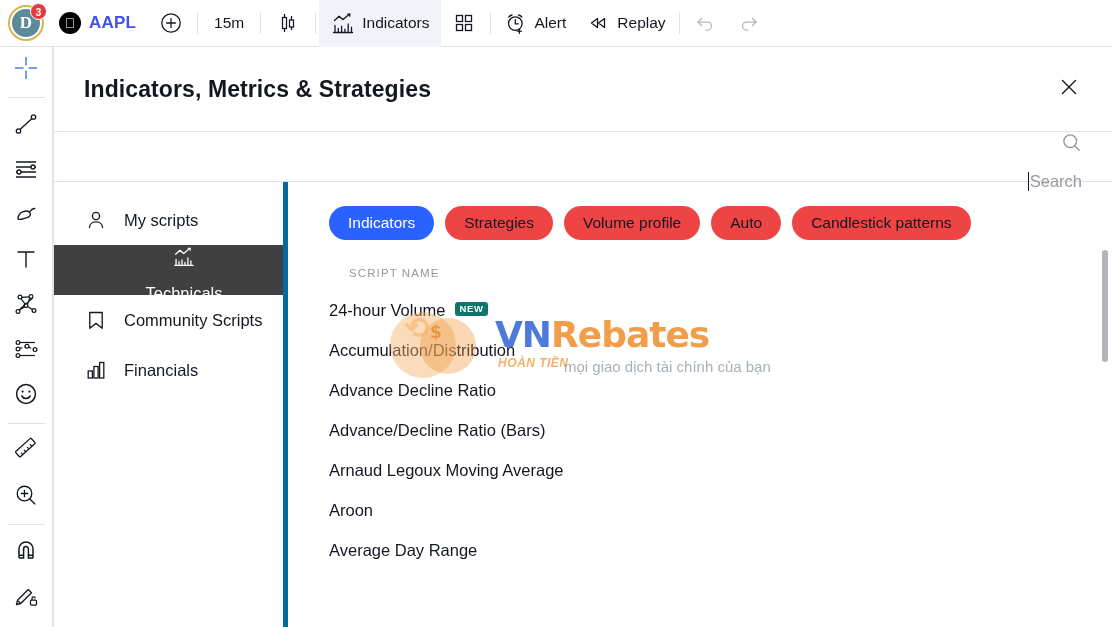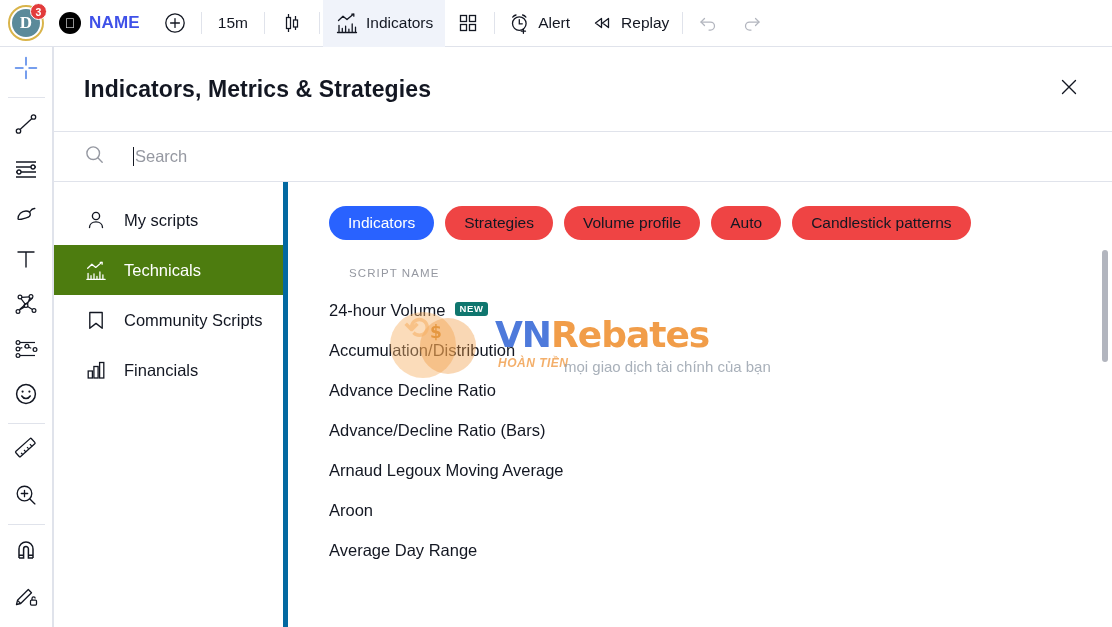--- a/index.html
+++ b/index.html
@@ -89,43 +89,43 @@
   }
   .dlg-head {
     height: 85px; display: flex; align-items: center; justify-content: space-between;
     padding: 0 26px 0 30px;
     border-bottom: 1px solid #e0e3eb;
   }
   .dlg-title { font-size: 23px; color: #131722; font-weight: 600; letter-spacing: .1px; }
   .dlg-close { width: 34px; height: 34px; display: flex; align-items: center; justify-content: center; cursor: pointer; }
 
   .dlg-search {
-    height: 50px; display: flex; align-items: center; gap: 28px;
-    padding: 0 30px; border-bottom: 1px solid #e0e3eb;
+    height: 50px; display: flex; align-items: flex-end; gap: 15px;
+    padding: 0 30px; border-bottom: 1px solid #e0e3eb; flex-direction: column;
   }
   .search-ph {
     font-size: 16.5px; color: #9598a1; position: relative;
   }
   .caret {
     display: inline-block; width: 1px; height: 19px; background: #131722;
     vertical-align: -4px; margin-right: 1px;
   }
 
   .dlg-body { display: flex; height: 445px; }
 
   .nav {
     width: 234px; flex: none; border-right: 5px solid #0369a1;
     padding-top: 13px;
   }
   .nav-item {
     height: 50px; display: flex; align-items: center; gap: 17px;
     padding-left: 31px; color: #131722; font-size: 16.5px;
     cursor: pointer;
   }
-  .nav-item.active { background: #4d7c0f; color: #fff; }
+  .nav-item.active { background: #404040; color: #fff; flex-direction: column; }
   .nav-icon { width: 22px; height: 22px; display: flex; align-items: center; justify-content: center; flex: none; }
 
   .content { flex: 1; position: relative; padding: 24px 0 0 0; overflow: hidden; }
   .pills { display: flex; gap: 11px; padding: 0 0 0 41px; align-items: center; }
   .pill {
     height: 34px; border-radius: 17px; background: #ef4444;
     color: #131722; font-size: 15.5px;
     display: flex; align-items: center; padding: 0 19px;
     cursor: pointer; white-space: nowrap;
   }
@@ -204,21 +204,21 @@
   <div class="topbar">
 
     <div class="avatar-wrap">
       <div class="avatar-ring"></div>
       <div class="avatar-circ">D</div>
       <div class="avatar-badge">3</div>
     </div>
 
     <div class="sym-wrap">
       <span class="sym-logo"></span>
-      <span class="sym-name">NAME</span>
+      <span class="sym-name">AAPL</span>
     </div>
 
     <div class="tb-plain">
       <span class="tb-icon">
         <svg width="22" height="22" viewBox="0 0 22 22" fill="none">
           <circle cx="11" cy="11" r="9.2" stroke="#131722" stroke-width="1.3"></circle>
           <path d="M11 6.6v8.8M6.6 11h8.8" stroke="#131722" stroke-width="1.3" stroke-linecap="round"></path>
         </svg>
       </span>
     </div>

